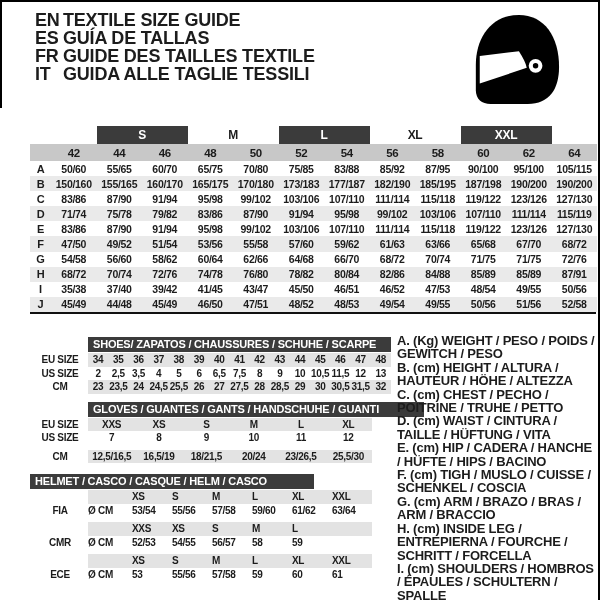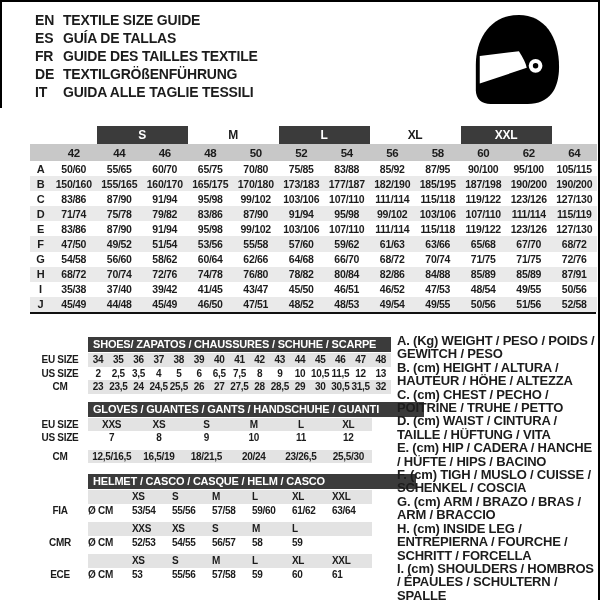--- a/index.html
+++ b/index.html
@@ -7,21 +7,21 @@
     width:600px;height:600px;position:relative;background:#ffffff;
     font-family:"Liberation Sans",sans-serif;color:#1c1c1c;font-weight:bold;
     overflow:hidden;
   }
   .edge-top{position:absolute;left:0;top:0;width:600px;height:2px;background:#000;}
   .edge-right{position:absolute;right:0;top:0;width:2px;height:600px;background:#000;}
   .edge-left{position:absolute;left:0;top:0;width:2px;height:108px;background:#000;}
 
   
   .lang-block{position:absolute;left:35px;top:11px;}
-  .lang-row{display:flex;font-size:14px;line-height:18px;letter-spacing:-0.2px;}
+  .lang-row{display:flex;font-size:18px;line-height:18px;letter-spacing:-0.2px;}
   .lang-code{width:28px;}
 
   
   .helmet-icon{position:absolute;left:464px;top:12px;width:102px;height:94px;}
 
   
   .main-table{position:absolute;left:30px;top:126px;width:567px;}
   table{border-collapse:collapse;table-layout:fixed;width:100%;}
   td{padding:0;margin:0;text-align:center;font-weight:bold;font-size:10.5px;
      letter-spacing:-0.3px;white-space:nowrap;height:15.1px;}
@@ -33,21 +33,21 @@
   td.rowlbl{font-size:11px;}
 
   .divider{position:absolute;left:30px;top:312px;width:566px;height:2px;background:#101010;}
 
   
   .lower{position:absolute;left:30px;top:337px;width:363px;}
   .bar{height:15px;background:#3b3b3b;color:#fff;font-size:11px;line-height:15px;
        padding-left:5px;letter-spacing:-0.2px;white-space:nowrap;box-sizing:border-box;}
   .bar-shoes{margin-left:58px;width:303px;}
   .bar-gloves{margin-left:58px;width:336px;}
-  .bar-helmet{margin-left:58px;width:328px;}
+  .bar-helmet{width:284px;}
   .lower table{margin-top:1px;}
   .lower td{height:13.5px;font-size:10px;}
   .lower td.outer{text-align:center;padding-left:2px;font-size:10px;}
   .lower tr.gray td:not(.outer){background:#e3e3e3;}
   .lower tr.gap td{height:5px;background:transparent !important;}
   .shoes-tbl{width:361px;}
   .shoes-tbl col.c-outer{width:58px;}
   .gloves-tbl{width:342px;margin-bottom:0;}
   .gloves-tbl col.c-outer{width:58px;}
   .helmet-tbl{width:342px;}
@@ -74,24 +74,20 @@
       <span class="lang-code">EN</span>
       <span>TEXTILE SIZE GUIDE</span>
     </div>
     <div class="lang-row">
       <span class="lang-code">ES</span>
       <span>GUÍA DE TALLAS</span>
     </div>
     <div class="lang-row">
       <span class="lang-code">FR</span>
       <span>GUIDE DES TAILLES TEXTILE</span>
-    </div>
-    <div class="lang-row">
-      <span class="lang-code">DE</span>
-      <span>TEXTILGRÖßENFÜHRUNG</span>
     </div>
     <div class="lang-row">
       <span class="lang-code">IT</span>
       <span>GUIDA ALLE TAGLIE TESSILI</span>
     </div>
   </div>
 
 <div class="helmet-icon">
   <svg viewBox="0 0 100 96" width="102" height="94" aria-hidden="true">
     <path d="M54 3 C26 3 10 26 10 54 L10 80 C10 89 16 94 25 94 L63 94 C85 94 95 79 95 56 C95 25 80 3 54 3 Z" fill="#000"></path>

